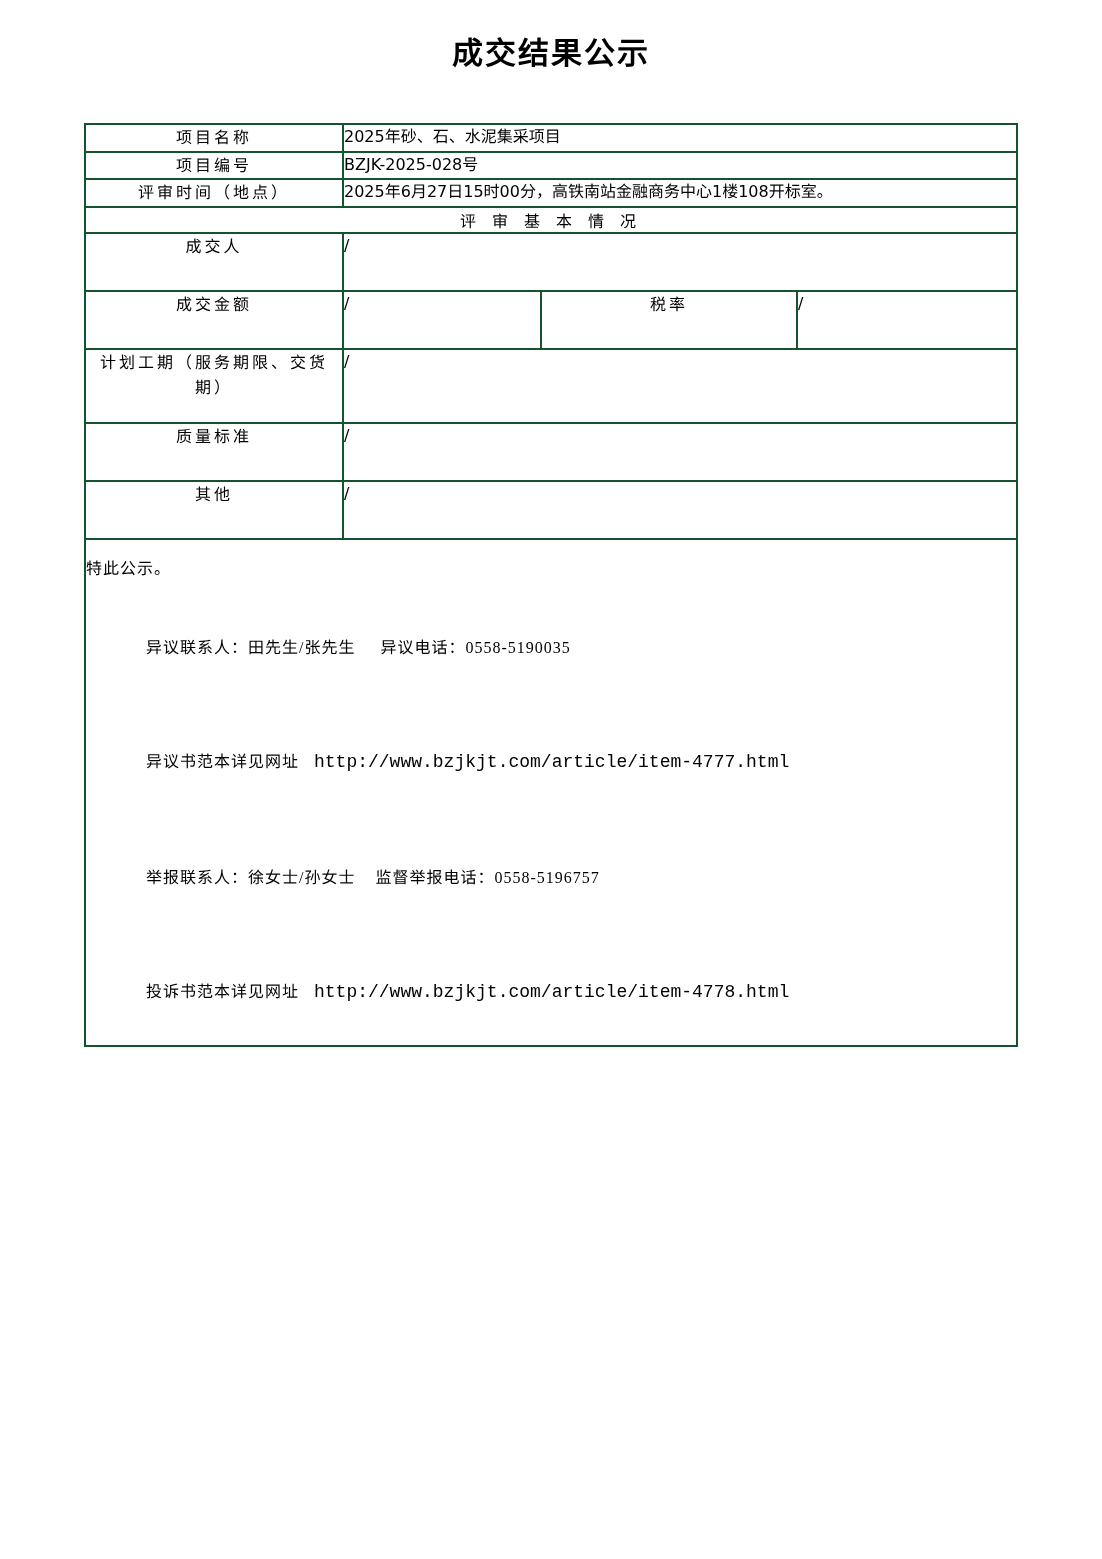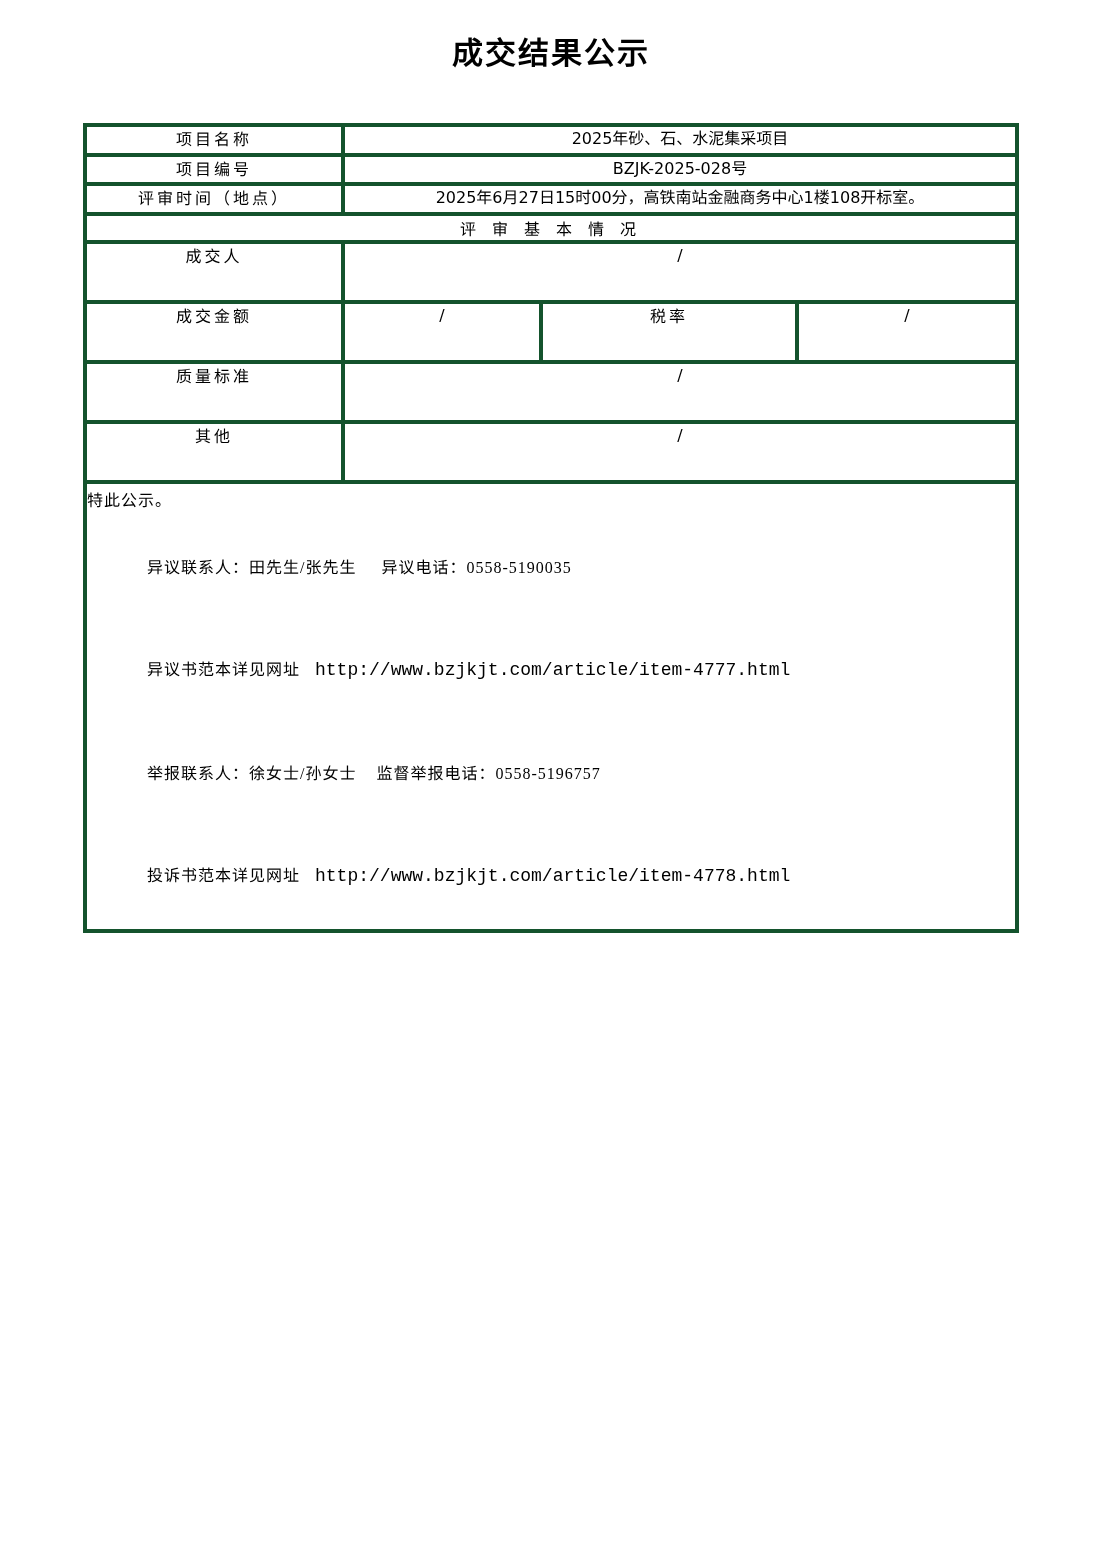--- a/index.html
+++ b/index.html
@@ -30,41 +30,40 @@
     margin-bottom: 0;
     font-family: "Liberation Serif", "DejaVu Serif", serif;
   }
   table.main {
     border-collapse: collapse;
     width: 932px;
     margin: 50px auto 0 auto;
     table-layout: fixed;
   }
   table.main td {
-    border: 4px solid #14532d;
+    border: 2px solid #14532d;
     padding: 0;
     vertical-align: top;
     font-size: 16px;
   }
   td.label {
     text-align: center;
     vertical-align: middle;
     font-size: 19px;
     letter-spacing: 3px;
     padding: 10px 6px;
     line-height: 1.6;
     font-family: "Liberation Serif", "DejaVu Serif", serif;
   }
   td.value {
     vertical-align: top;
     padding: 12px 10px 8px 10px;
     font-size: 15px;
     font-family: "DejaVu Sans", "Liberation Sans", sans-serif;
     line-height: 1.5;
-    text-align: center;
   }
   .section-head {
     text-align: center;
     font-size: 19px;
     letter-spacing: 6px;
     padding: 12px 0;
     font-family: Liberation Serif, serif;
   }
   .review-body {
     font-size: 15px;
@@ -76,20 +75,21 @@
   }
   .notes {
     padding: 20px 20px 24px 20px;
     font-size: 19px;
     line-height: 2.1;
     font-family: "Liberation Serif", "DejaVu Serif", serif;
     letter-spacing: 1px;
   }
   .notes .row {
     white-space: pre;
+    margin-top: 12px;
   }
   .mono {
     font-family: "Liberation Mono", "DejaVu Sans Mono", monospace;
     font-size: 18px;
     letter-spacing: 0px;
   }
   .slash {
     font-family: "DejaVu Sans", "Liberation Sans", sans-serif;
     font-size: 15px;
   }
@@ -131,20 +131,24 @@
         <td class="label tall1">成交人</td>
         <td class="value slash" colspan="3">/</td>
       </tr>
       <tr>
         <td class="label tall1">成交金额</td>
         <td class="value slash">/</td>
         <td class="label">税率</td>
         <td class="value slash">/</td>
       </tr>
       <tr>
+        <td class="label tall2">计划工期（服务期限、交货期）</td>
+        <td class="value slash" colspan="3">/</td>
+      </tr>
+      <tr>
         <td class="label tall1">质量标准</td>
         <td class="value slash" colspan="3">/</td>
       </tr>
       <tr>
         <td class="label tall1">其他</td>
         <td class="value slash" colspan="3">/</td>
       </tr>
       <tr>
         <td class="notes" colspan="4">
           <div class="row">特此公示。</div>

